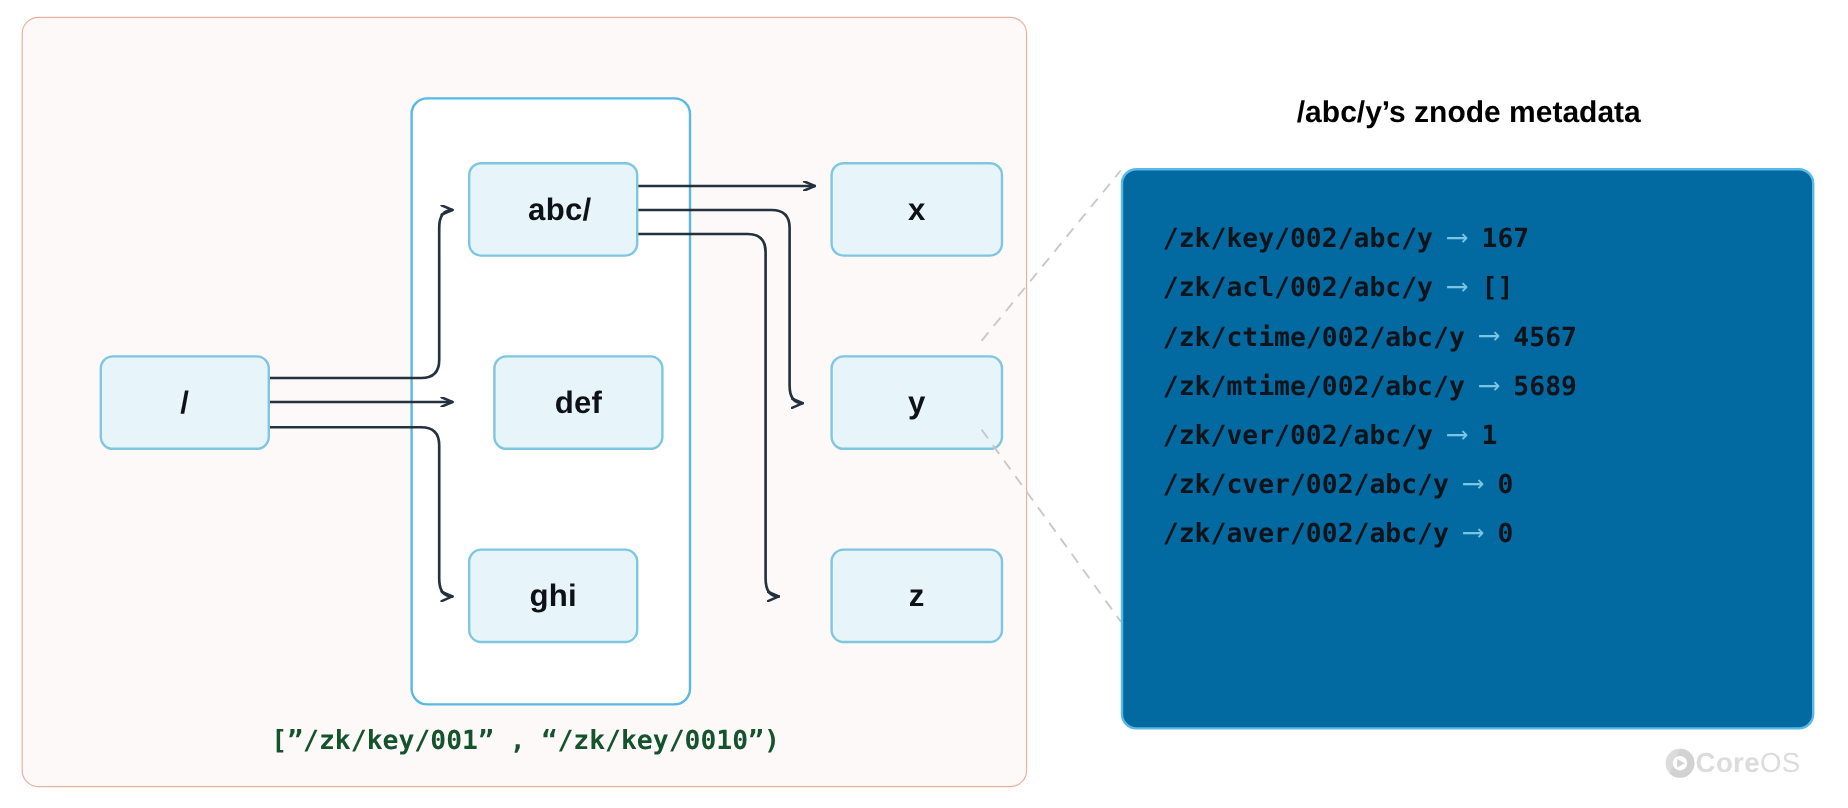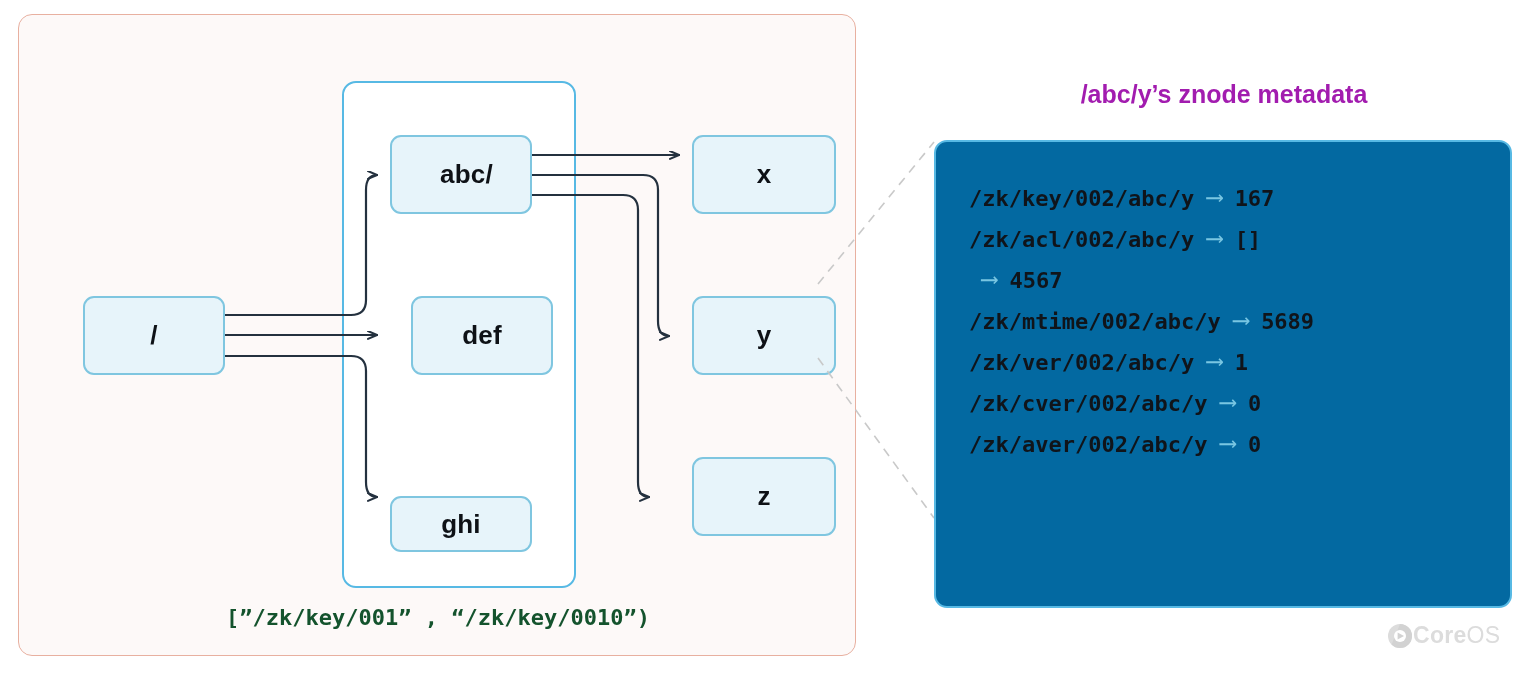--- a/index.html
+++ b/index.html
@@ -54,21 +54,21 @@
     justify-content: center;
     color: #0e1116;
     font-weight: bold;
     font-size: 26px;
     letter-spacing: .2px;
   }
 
   #node-root { left: 64px;  top: 281px; width: 142px; height: 79px; }
   #node-abc  { left: 371px; top: 120px; width: 142px; height: 79px; padding-left: 11px; }
   #node-def  { left: 392px; top: 281px; width: 142px; height: 79px; }
-  #node-ghi  { left: 371px; top: 442px; width: 142px; height: 56px; margin-top: 39px; }
+  #node-ghi  { left: 371px; top: 442px; width: 142px; height: 79px; }
   #node-x    { left: 673px; top: 120px; width: 144px; height: 79px; }
   #node-y    { left: 673px; top: 281px; width: 144px; height: 79px; }
   #node-z    { left: 673px; top: 442px; width: 144px; height: 79px; }
 
   
   #edge-layer {
     position: absolute;
     left: 0; top: 0;
     width: 858px;
     height: 673px;
@@ -92,21 +92,21 @@
 
   
   #metadata-title {
     position: absolute;
     left: 934px;
     top: 80px;
     width: 580px;
     text-align: center;
     font-size: 25px;
     font-weight: bold;
-    color: #a21caf;
+    color: #000000;
   }
 
   
   #metadata-panel {
     position: absolute;
     left: 934px;
     top: 140px;
     width: 578px;
     height: 468px;
     box-sizing: border-box;
@@ -229,20 +229,21 @@
     <span>/zk/key/002/abc/y</span>
     <span class="meta-arrow">⟶</span>
     <span>167</span>
   </div>
   <div class="meta-row">
     <span>/zk/acl/002/abc/y</span>
     <span class="meta-arrow">⟶</span>
     <span>[]</span>
   </div>
   <div class="meta-row">
+    <span>/zk/ctime/002/abc/y</span>
     <span class="meta-arrow">⟶</span>
     <span>4567</span>
   </div>
   <div class="meta-row">
     <span>/zk/mtime/002/abc/y</span>
     <span class="meta-arrow">⟶</span>
     <span>5689</span>
   </div>
   <div class="meta-row">
     <span>/zk/ver/002/abc/y</span>

